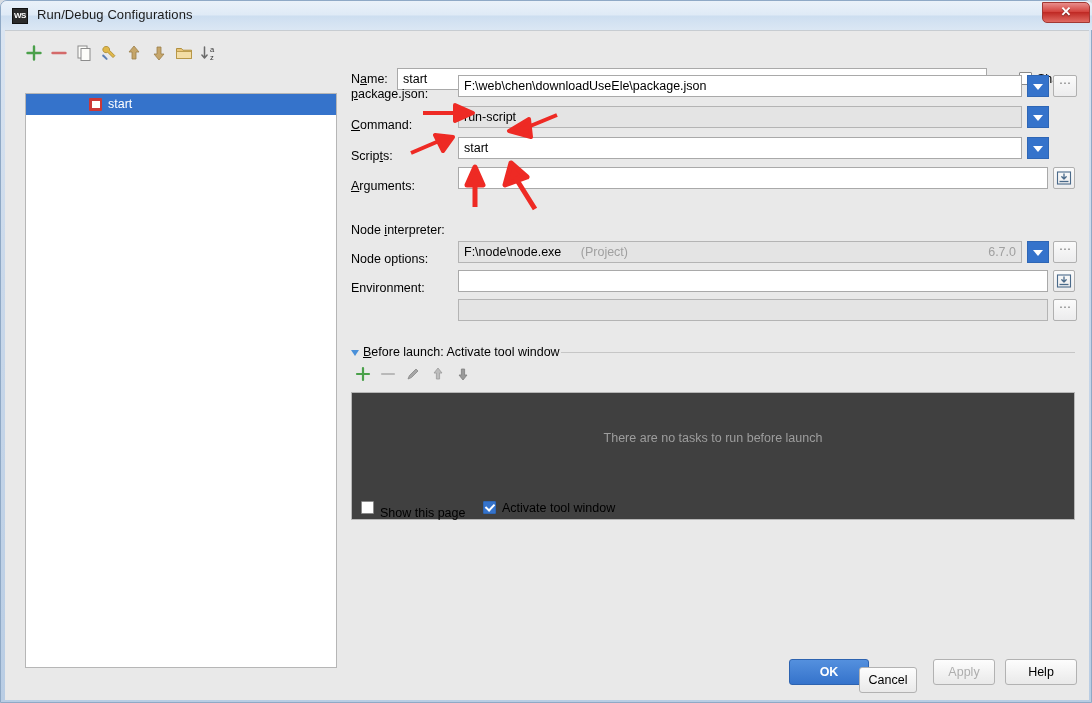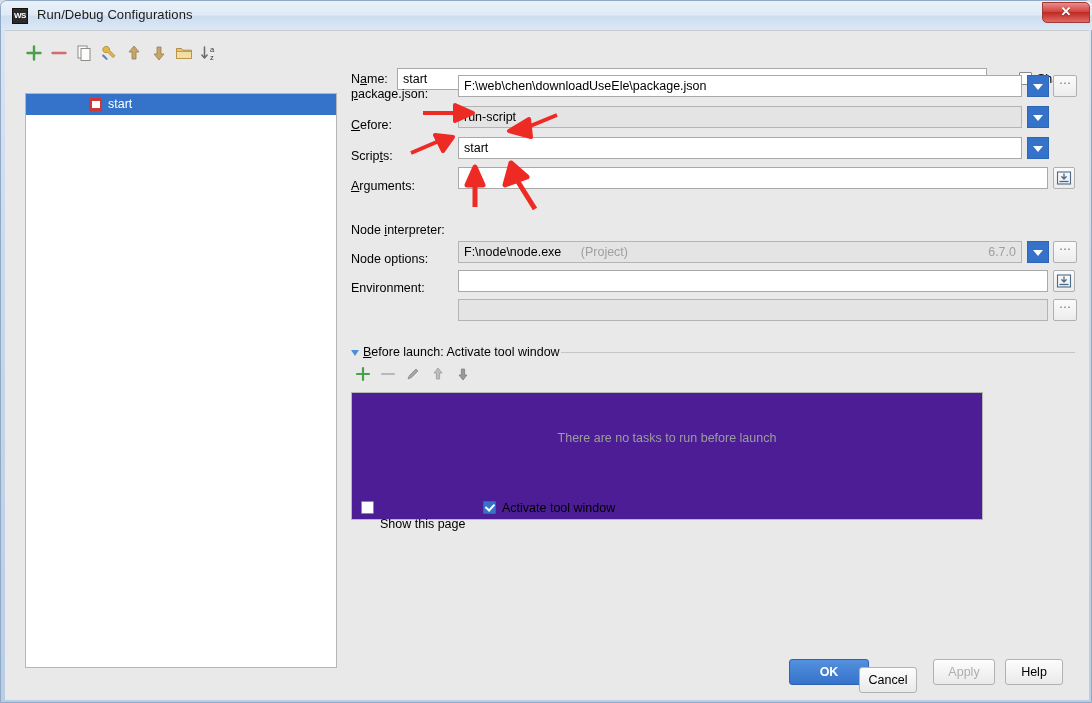--- a/index.html
+++ b/index.html
@@ -270,22 +270,22 @@
   #bl-toolbar { position: absolute; left: 348px; top: 333px; }
   .blt-icon {
     position: absolute;
     top: 0;
     width: 20px; height: 20px;
     cursor: pointer;
   }
   #tasks-panel {
     position: absolute;
     left: 346px; top: 361px;
-    width: 632px; height: 128px;
-    background: #4c1d95;
+    width: 724px; height: 128px;
+    background: #404040;
     border: 1px solid #b6b6b6;
     box-sizing: border-box;
   }
   #tasks-empty {
     position: absolute;
     width: 100%;
     top: 38px;
     text-align: center;
     font-size: 12.5px;
     color: #9d9d9d;
@@ -387,21 +387,21 @@
     <div class="form-label" style="left:346px; top:41px"><span>N</span><span class="mn">a</span><span>me:</span></div>
     <div class="field" style="left:392px; top:37px; width:590px">start</div>
     <div class="cbox" style="left:1014px; top:41px"></div>
     <div class="cbox-label" style="left:1032px; top:41px"><span class="mn">S</span><span>hare</span></div>
 
     <div class="form-label" style="left:346px; top:56px"><span class="mn">p</span><span>ackage.json:</span></div>
     <div class="field" style="left:453px; top:44px; width:564px">F:\web\chen\downloadUseEle\package.json</div>
     <div class="dd-btn" style="left:1022px; top:44px"></div>
     <div class="browse-btn" style="left:1048px; top:44px">⋯</div>
 
-    <div class="form-label" style="left:346px; top:87px"><span class="mn">C</span><span>efore:</span></div>
+    <div class="form-label" style="left:346px; top:87px"><span class="mn">C</span><span>ommand:</span></div>
     <div class="field readonly" style="left:453px; top:75px; width:564px">run-script</div>
     <div class="dd-btn" style="left:1022px; top:75px"></div>
 
     <div class="form-label" style="left:346px; top:118px"><span>Scrip</span><span class="mn">t</span><span>s:</span></div>
     <div class="field" style="left:453px; top:106px; width:564px">start</div>
     <div class="dd-btn" style="left:1022px; top:106px"></div>
 
     <div class="form-label" style="left:346px; top:148px"><span class="mn">A</span><span>rguments:</span></div>
     <div class="field" style="left:453px; top:136px; width:590px"></div>
     <div class="expand-btn" style="left:1048px; top:136px">
@@ -465,28 +465,28 @@
             <path d="M10 16l-4-5h2.4V5h3.2v6H14z" fill="#9a9a9a" stroke="#7e7e7e" stroke-width="0.8"></path>
           </svg>
       </div>
     </div>
 
     <div id="tasks-panel">
       <div id="tasks-empty">There are no tasks to run before launch</div>
     </div>
 
     <div class="cbox" style="left:356px; top:470px"></div>
-    <div class="cbox-label" style="left:375px; top:486px">Show this page</div>
+    <div class="cbox-label" style="left:375px; top:475px">Show this page</div>
     <div class="cbox checked" style="left:478px; top:470px"></div>
     <div class="cbox-label" style="left:497px; top:470px">Activate tool window</div>
 
     <div class="dlg-btn primary" style="left:784px; top:628px; width:80px">OK</div>
     <div class="dlg-btn" style="left:854px; top:636px; width:58px">Cancel</div>
     <div class="dlg-btn disabled" style="left:928px; top:628px; width:62px">Apply</div>
-    <div class="dlg-btn" style="left:1000px; top:628px; width:58px">Help</div>
+    <div class="dlg-btn" style="left:1000px; top:628px; width:72px">Help</div>
 
   </div>
 
   <svg class="anno" style="left:420px; top:100px" width="60" height="25">
     <path d="M2 12 L34 12 M34 4 L52 12 L34 20 Z" fill="#ee2a24" stroke="#ee2a24" stroke-width="4" stroke-linejoin="round"></path>
   </svg>
   <svg class="anno" style="left:498px; top:112px" width="62" height="28">
     <path d="M58 2 L24 16 M30 6 L10 18 L32 24 Z" fill="#ee2a24" stroke="#ee2a24" stroke-width="4" stroke-linejoin="round"></path>
   </svg>
   <svg class="anno" style="left:408px; top:132px" width="50" height="25">

